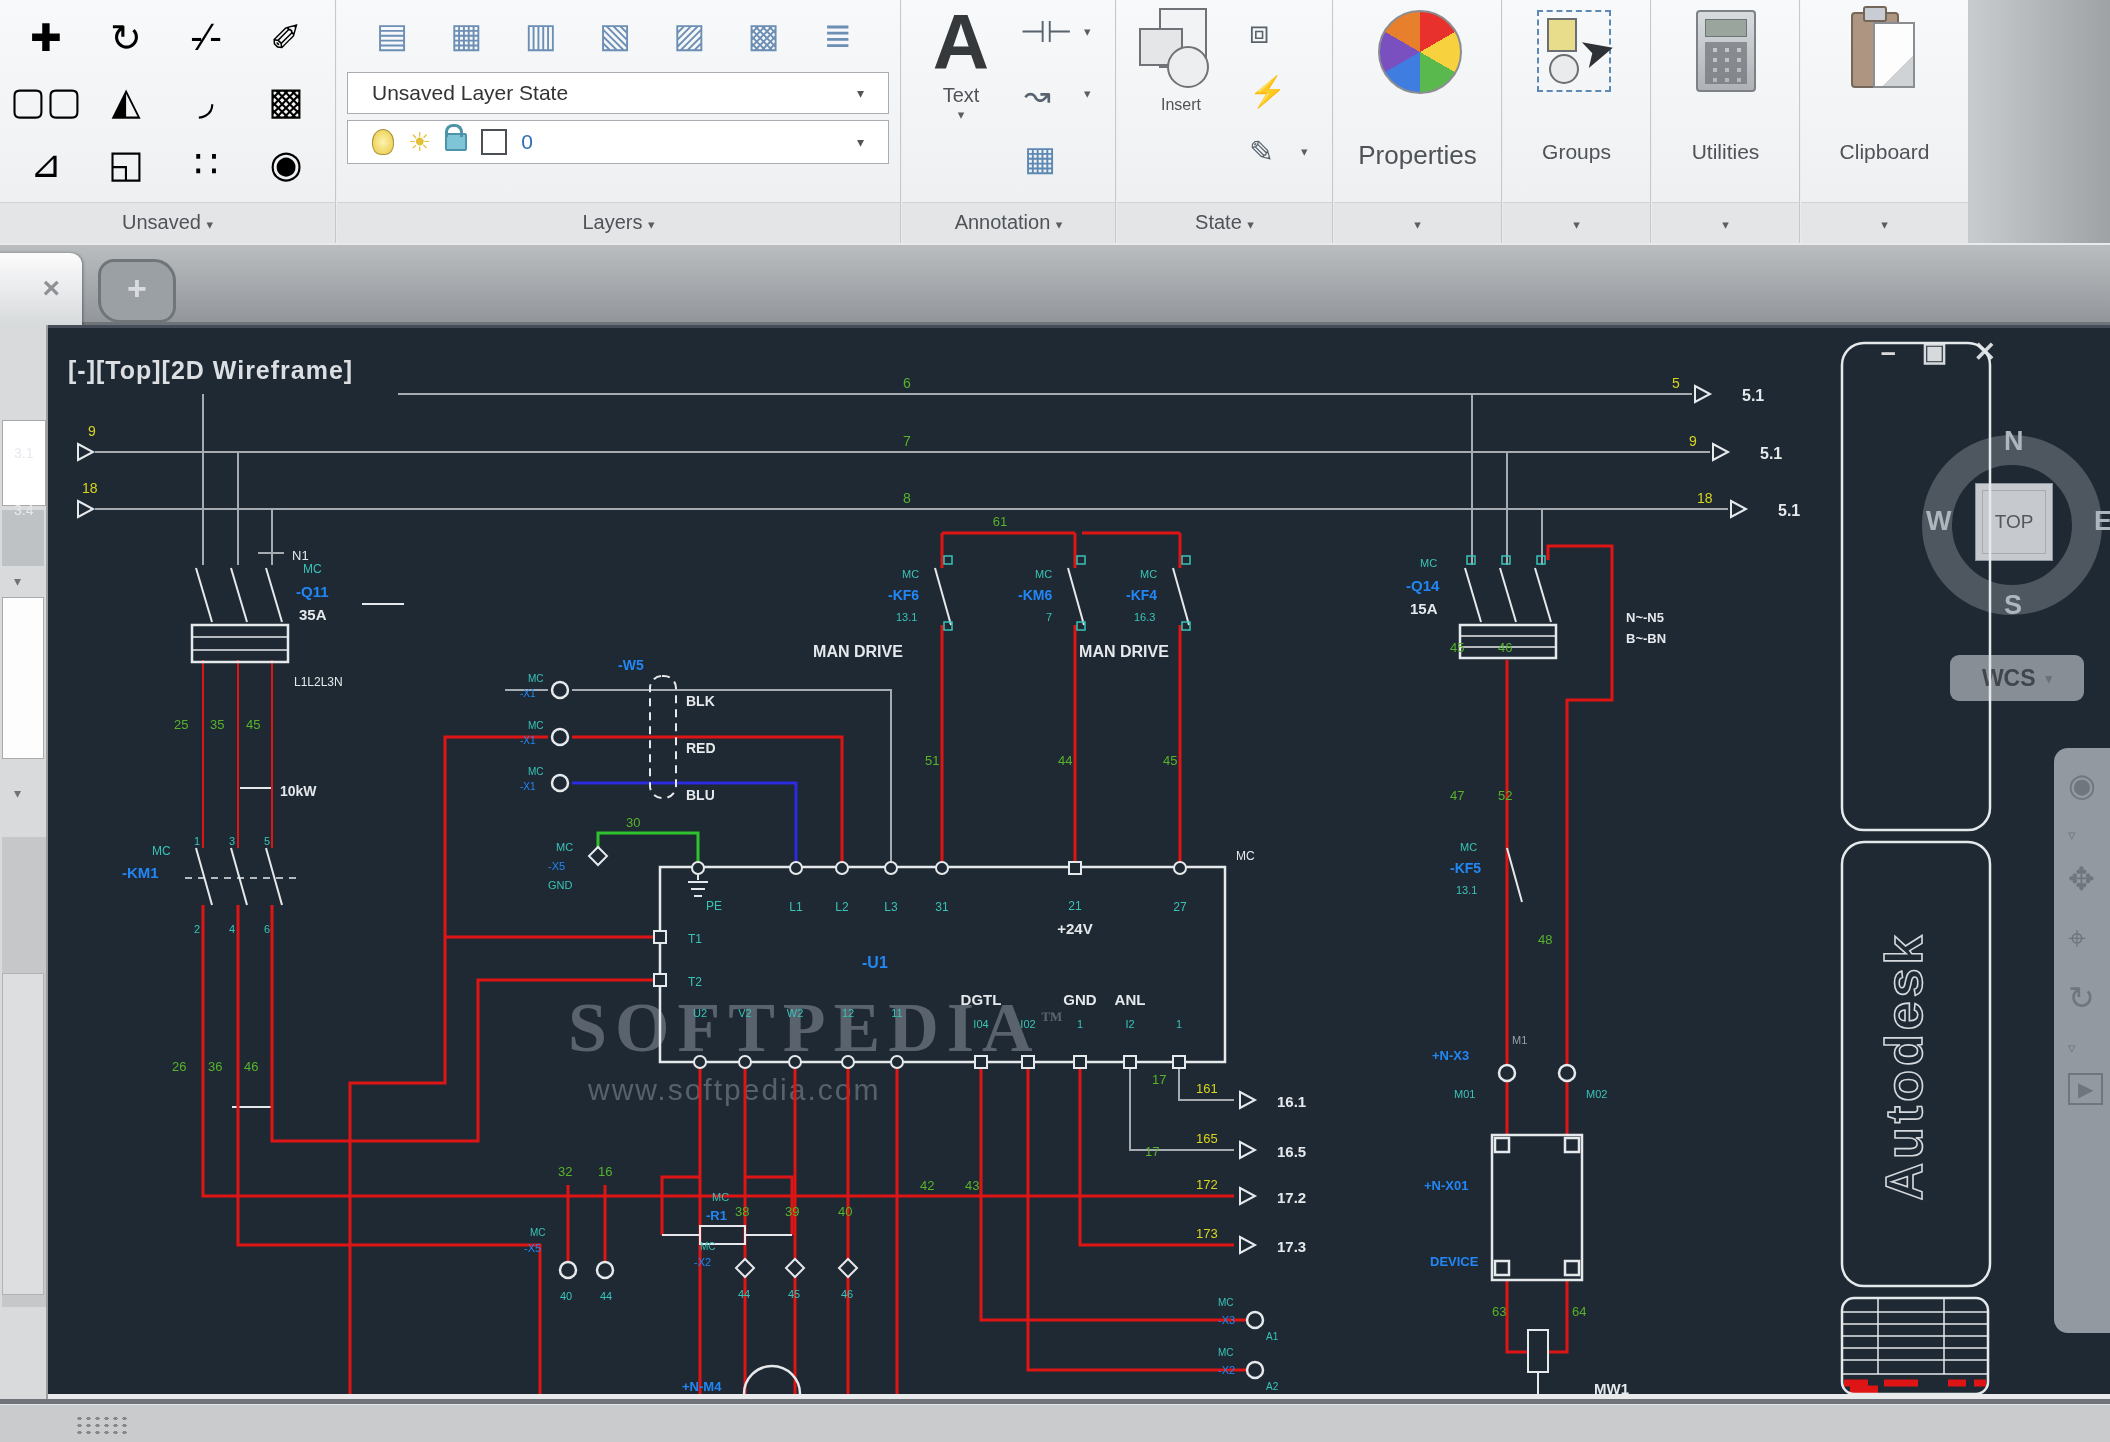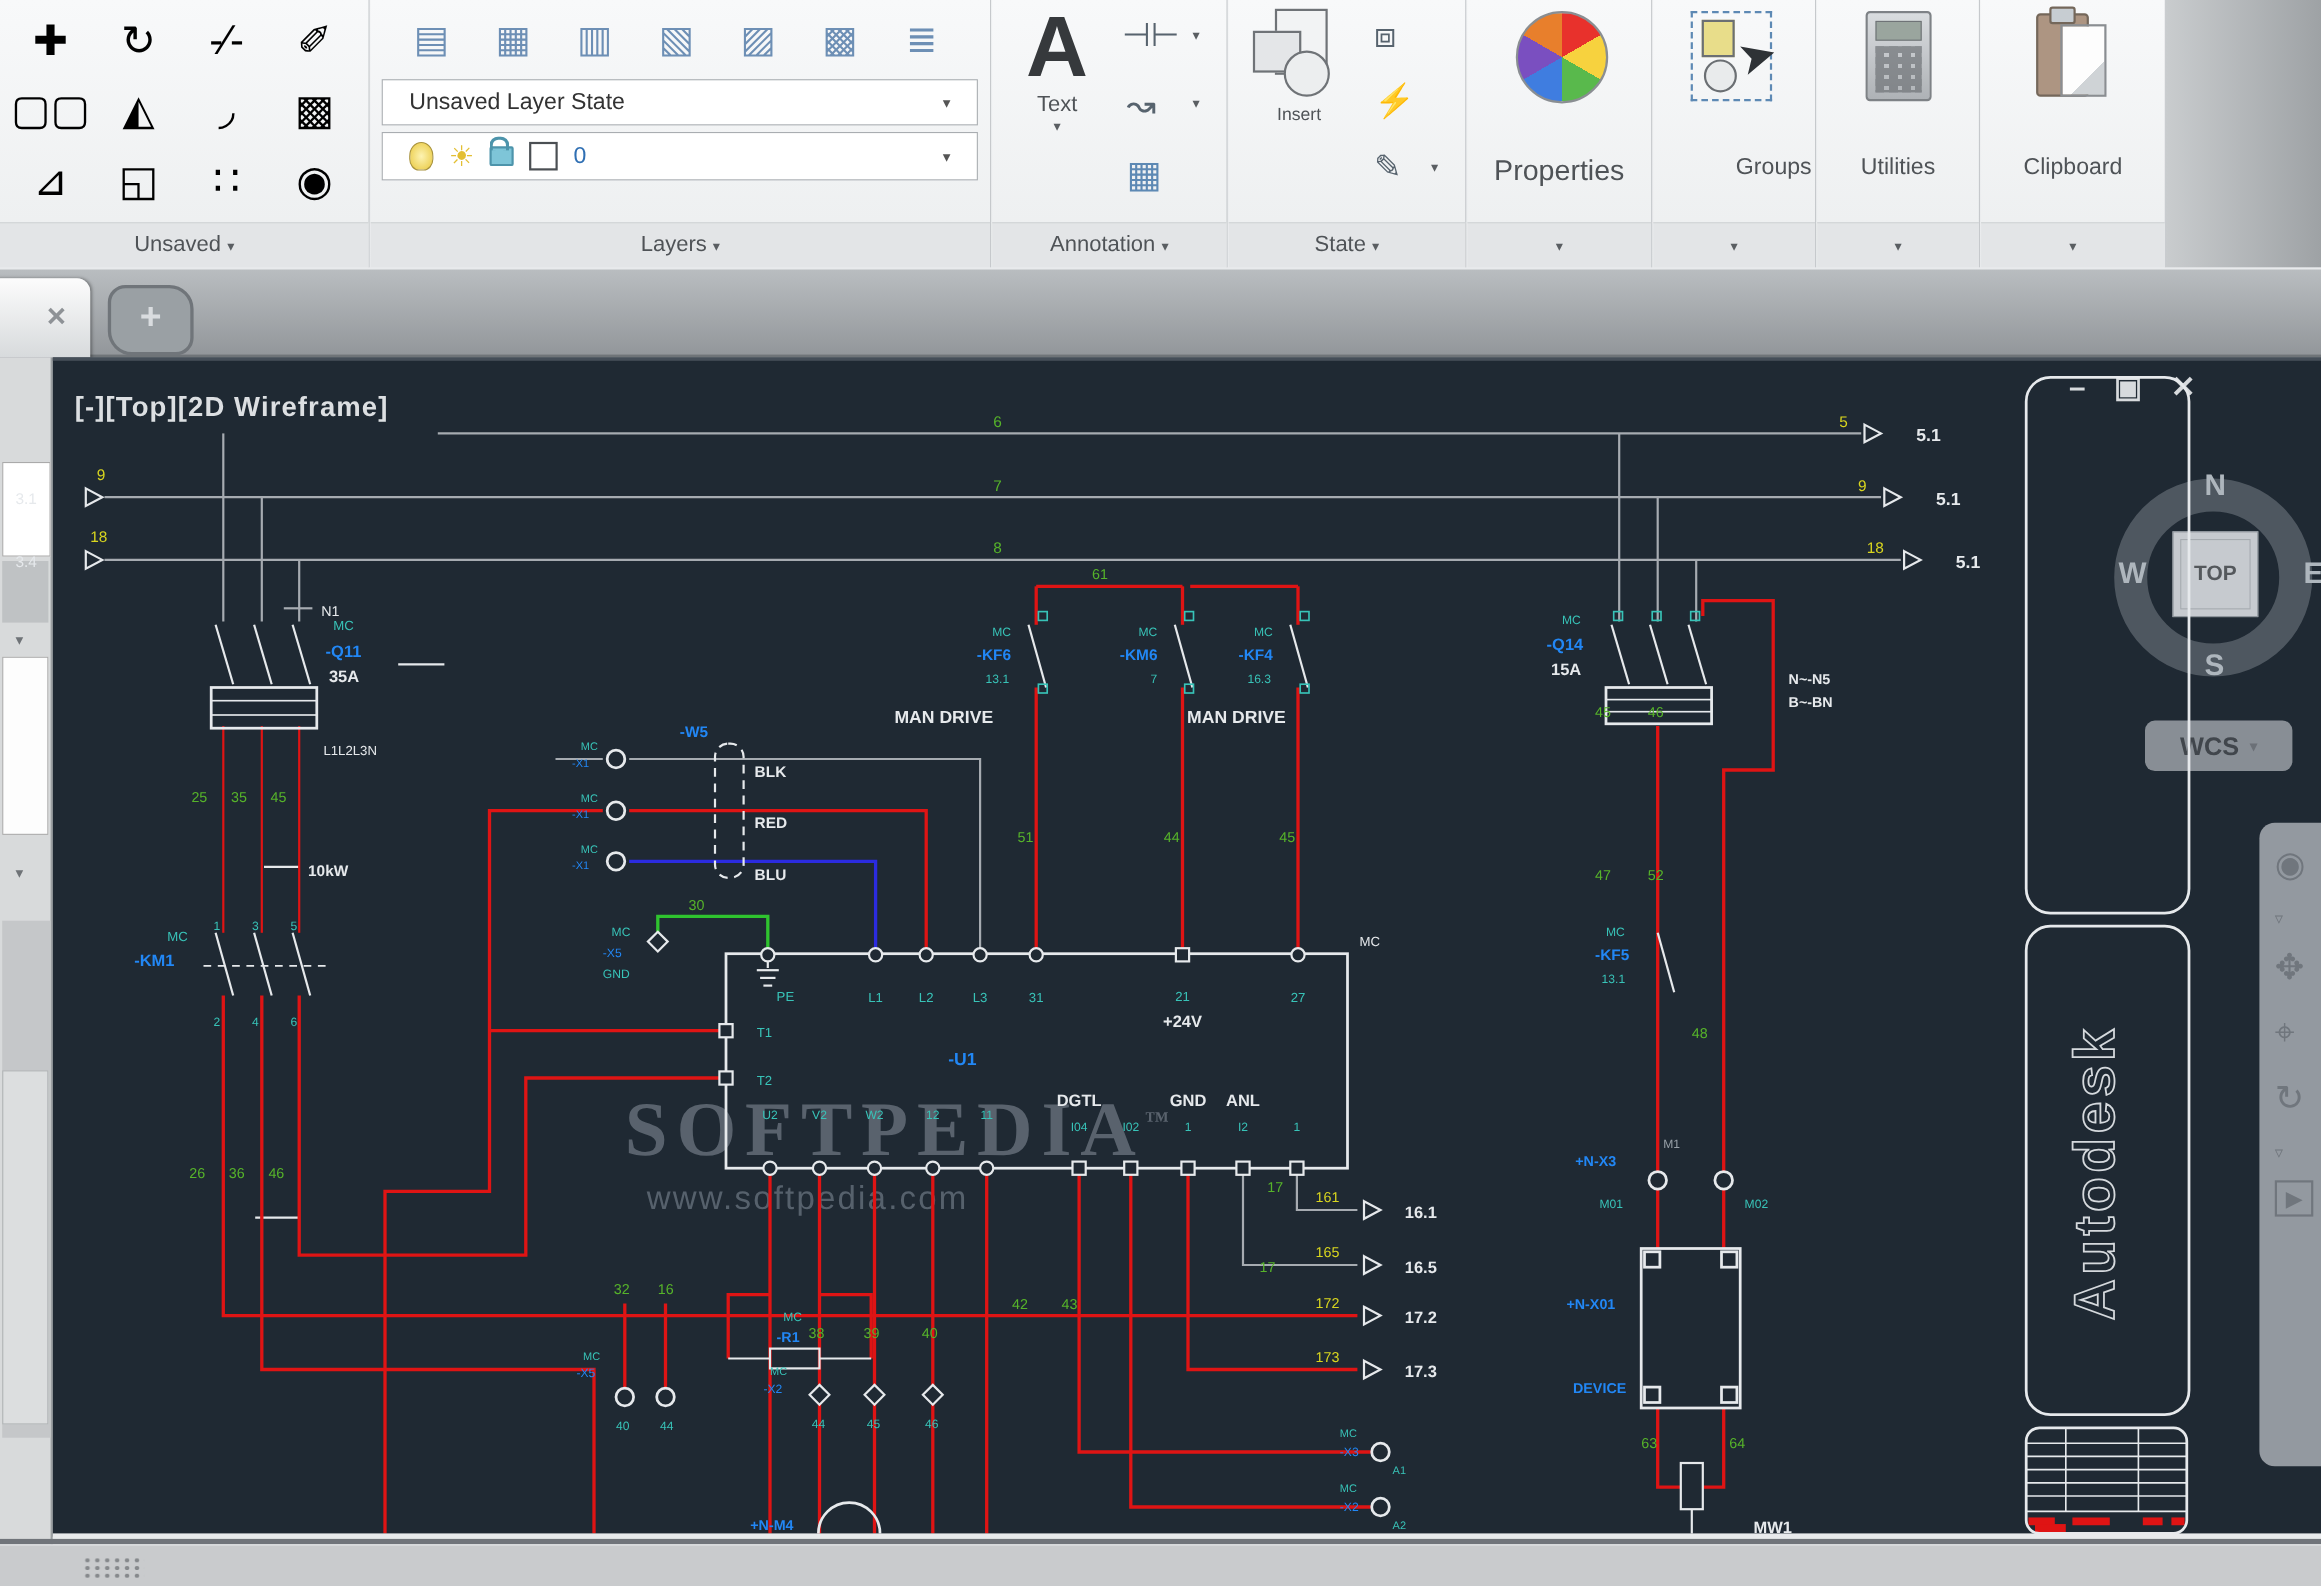--- a/index.html
+++ b/index.html
@@ -62,21 +62,21 @@
   #softpedia{position:absolute;left:520px;top:660px;color:rgba(136,146,157,.55);
      font-family:"Liberation Serif",serif;font-weight:bold;font-size:70px;letter-spacing:8px;}
   #softpedia sup{font-size:22px;letter-spacing:0;}
   #softurl{position:absolute;left:540px;top:745px;color:rgba(96,107,119,.85);font-size:30px;letter-spacing:2px;}
   #winbtns{position:absolute;right:88px;top:8px;color:#d7dadd;font-size:27px;font-weight:bold;letter-spacing:26px;}
   
   #vc-ring{position:absolute;left:1874px;top:107px;width:120px;height:120px;border-radius:50%;
            border:30px solid rgba(125,133,142,.5);}
   .vc-letter{position:absolute;color:#aeb6bd;font-size:27px;font-weight:bold;}
   #vc-top{position:absolute;left:1927px;top:155px;width:76px;height:76px;background:#c6cacf;
-          border:1px solid #8e959c;color:#54585c;font-size:19px;font-weight:bold;
+          border:1px solid #8e959c;color:#54585c;font-size:19px;font-weight:normal;
           display:flex;align-items:center;justify-content:center;}
   #vc-top .inner{position:absolute;inset:6px;border:1px solid #a6abb0;}
   #wcs{position:absolute;left:1902px;top:327px;width:134px;height:46px;border-radius:9px;
        background:rgba(148,153,160,.9);color:#41464c;font-size:23px;font-weight:bold;
        display:flex;align-items:center;justify-content:center;gap:10px;}
   #wcs .ddw{font-size:13px;color:#6b7077;}
   
   #navbar{position:absolute;left:2006px;top:420px;width:104px;height:585px;
           background:rgba(164,169,175,.88);border-radius:14px 0 0 14px;
           display:flex;flex-direction:column;align-items:flex-start;padding:18px 0 0 14px;box-sizing:border-box;}
@@ -194,21 +194,21 @@
     </div>
 
     <div class="panel" style="left:1503px;width:148px;">
       <div class="bigicon" style="left:34px;top:10px;">
         <div id="groups-icon">
           <span class="sq"></span>
             <span class="ci"></span>
           <span class="cur">➤</span>
         </div>
       </div>
-      <div class="abs" style="left:0;top:140px;width:100%;text-align:center;font-size:21px;color:#4f5357;margin-left:36px;">Groups</div>
+      <div class="abs" style="left:0;top:140px;width:100%;text-align:center;font-size:21px;color:#4f5357;">Groups</div>
       <div class="plabel"><span class="dd">▾</span></div>
     </div>
 
     <div class="panel" style="left:1652px;width:148px;">
       <div class="bigicon" style="left:44px;top:10px;">
         <div id="util-icon">
             <span class="scr"></span>
             <span class="keys"></span>
           </div>
       </div>

